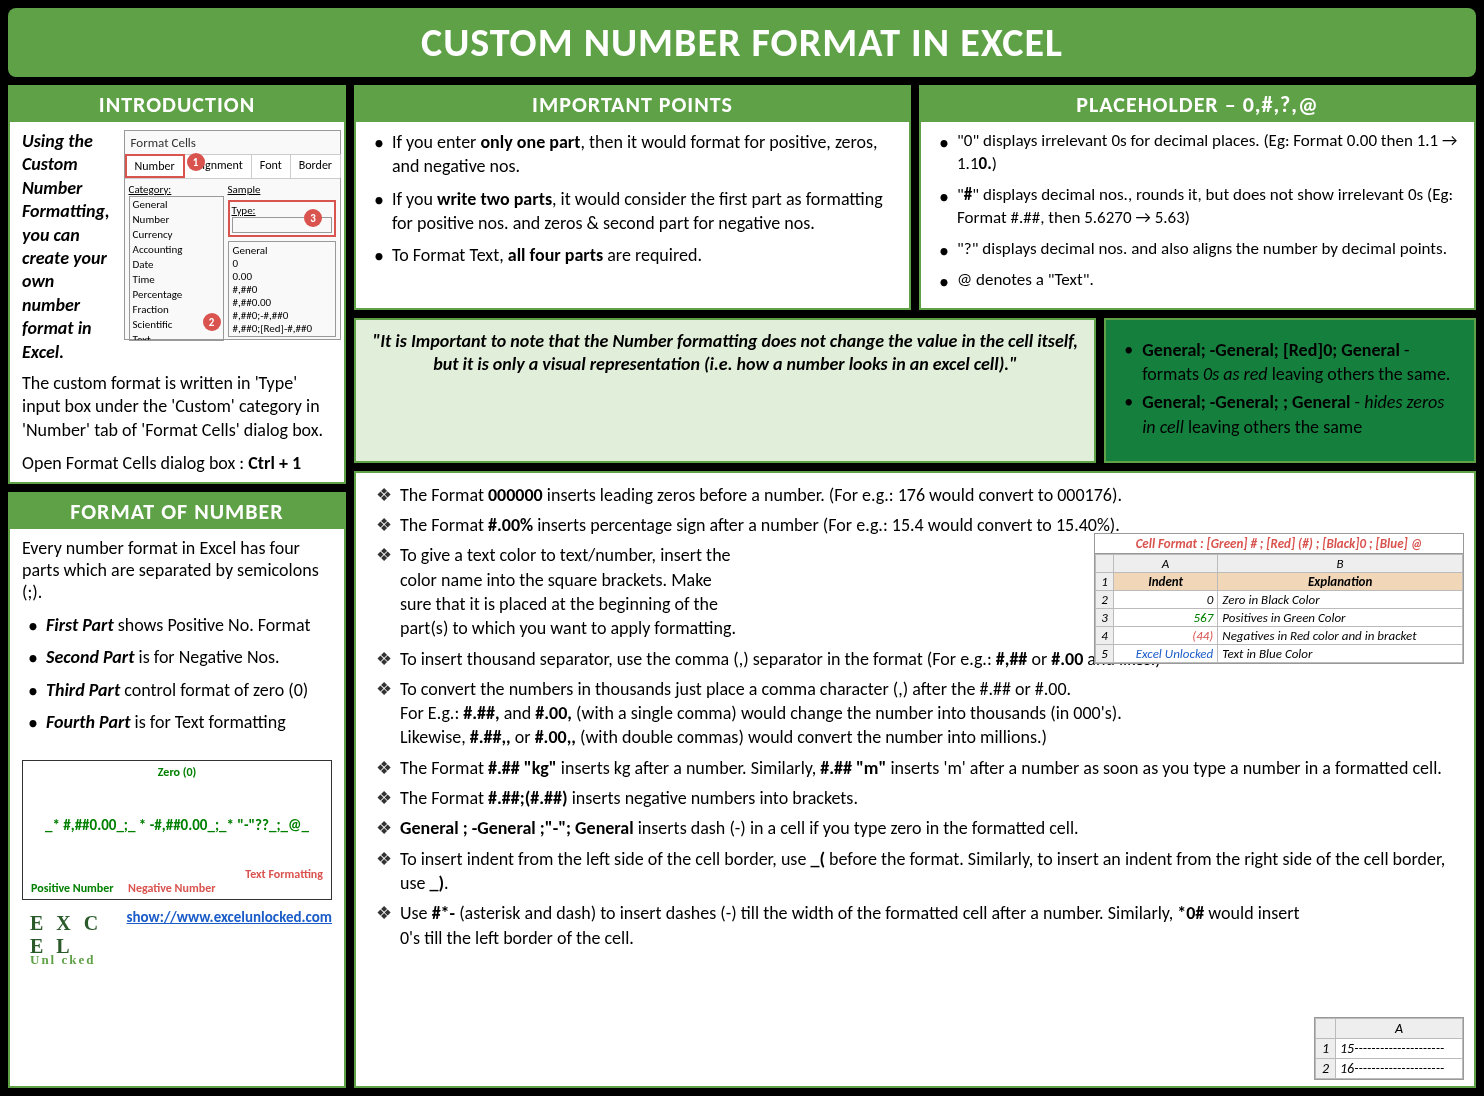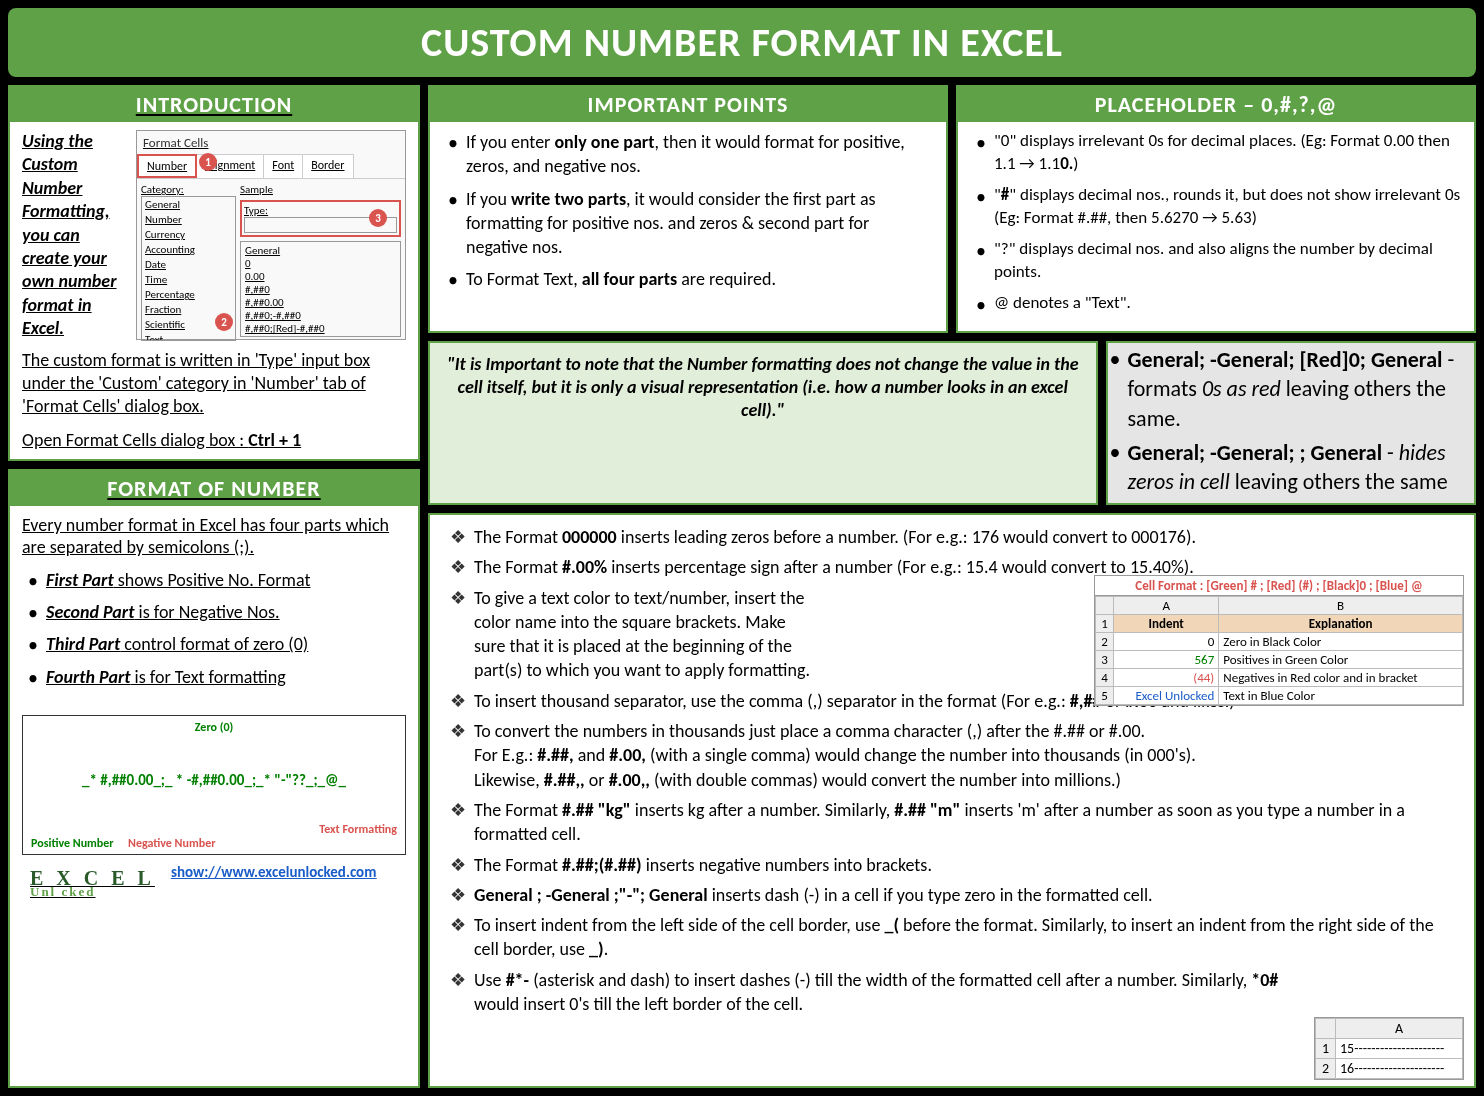--- a/index.html
+++ b/index.html
@@ -1,21 +1,21 @@
 <!DOCTYPE html>
 <html><head>
 <meta charset="utf-8">
 <style>
   * { box-sizing: border-box; margin: 0; padding: 0; }
   body { background: #000; font-family: 'Calibri', 'Segoe UI', Arial, sans-serif; width: 1484px; height: 1096px; padding: 8px; }
   .page { background: #000; width: 100%; height: 100%; display: flex; flex-direction: column; gap: 8px; }
   .title-bar { background: #5fa147; border-radius: 8px; padding: 10px 20px; text-align: center; }
   .title-bar h1 { color: #fff; font-size: 40px; font-weight: bold; letter-spacing: 1px; }
   .content { display: flex; gap: 8px; flex: 1; }
-  .left-col { width: 412px; display: flex; flex-direction: column; gap: 8px; text-decoration: underline; }
+  .left-col { width: 338px; display: flex; flex-direction: column; gap: 8px; }
   .right-col { flex: 1; display: flex; flex-direction: column; gap: 8px; }
   .section-header { background: #5fa147; color: #fff; font-weight: bold; font-size: 22px; text-align: center; padding: 4px; letter-spacing: 1px; }
   .panel { background: #fff; border: 2px solid #5fa147; display: flex; flex-direction: column; }
   .panel-body { padding: 8px 12px; font-size: 18px; color: #000; }
   .intro-flex { display: flex; gap: 14px; }
   .intro-text { font-style: italic; font-weight: bold; width: 100px; line-height: 1.3; font-size: 18px; }
   .format-cells-img { flex: 1; border: 1px solid #999; background: #f9f9f9; font-size: 11px; position: relative; height: 210px; }
   .fc-title { padding: 4px 6px; color: #333; font-size: 13px; }
   .fc-tabs { display: flex; border-bottom: 1px solid #ccc; font-size: 12px; }
   .fc-tab { padding: 3px 8px; border: 1px solid #ccc; border-bottom: none; margin-right: -1px; background: #fff; }
@@ -35,37 +35,37 @@
   .shortcut { margin-top: 10px; }
   .two-up { display: flex; gap: 8px; }
   .two-up .panel { flex: 1; }
   ul.bullets { list-style: none; padding-left: 6px; }
   ul.bullets > li { position: relative; padding-left: 18px; margin-bottom: 8px; line-height: 1.35; }
   ul.bullets > li::before { content: "•"; position: absolute; left: 0; top: 0; font-size: 20px; }
   ul.diamonds { list-style: none; padding-left: 6px; }
   ul.diamonds > li { position: relative; padding-left: 24px; margin-bottom: 6px; line-height: 1.35; }
   ul.diamonds > li::before { content: "❖"; position: absolute; left: 0; top: 0; color: #333; }
   .note-panel { background: #e1eed9; border: 2px solid #5fa147; padding: 10px; font-style: italic; font-weight: bold; text-align: center; font-size: 18px; line-height: 1.3; }
-  .note-panel-2 { background: #e5e5e5; border: 2px solid #5fa147; padding: 2px; font-size: 22px; }
+  .note-panel-2 { background: #15803d; border: 2px solid #5fa147; padding: 18px; font-size: 18px; }
   .note-panel-2 ul { list-style: none; }
   .note-panel-2 li { position: relative; padding-left: 18px; margin-bottom: 4px; line-height: 1.35; }
   .note-panel-2 li::before { content: "•"; position: absolute; left: 0; }
   .big-panel { background: #fff; border: 2px solid #5fa147; padding: 10px 14px; font-size: 18px; flex: 1; position: relative; }
   .format-diagram { border: 1px solid #333; padding: 6px; margin-top: 26px; height: 140px; position: relative; font-size: 12px; text-align: center; }
   .fd-zero { color: #008000; font-weight: bold; position: absolute; top: 4px; left: 50%; transform: translateX(-50%); }
   .fd-code { position: absolute; top: 55px; width: 100%; left: 0; font-size: 15px; color: #008000; font-weight: bold; }
   .fd-pos { color: #008000; font-weight: bold; position: absolute; bottom: 4px; left: 8px; }
   .fd-neg { color: #d9534f; font-weight: bold; position: absolute; bottom: 4px; left: 105px; }
   .fd-txt { color: #d9534f; font-weight: bold; position: absolute; bottom: 18px; right: 8px; }
   .logo-row { display: flex; align-items: flex-start; gap: 8px; margin-top: 8px; }
   .logo { background: #fff; padding: 4px 8px; font-family: 'Times New Roman', serif; font-weight: bold; }
   .logo .ex { color: #2a5a2a; letter-spacing: 4px; font-size: 20px; }
   .logo .un { color: #5fa147; font-size: 13px; letter-spacing: 2px; display: block; margin-top: -6px; }
   .url { color: #1a5cc8; font-weight: bold; font-size: 15px; text-decoration: underline; }
-  .inline-table { position: absolute; border: 1px solid #999; background: #fff; font-size: 14px; }
+  .inline-table { position: absolute; border: 1px solid #999; background: #fff; font-size: 14px; font-style: italic; }
   .it1 { top: 60px; right: 10px; width: 370px; }
   .it1 .hdr { color: #d9534f; font-weight: bold; text-align: center; padding: 2px; border-bottom: 1px solid #999; font-size: 13px; }
   .it1 table { width: 100%; border-collapse: collapse; font-size: 13px; }
   .it1 th, .it1 td { border: 1px solid #bbb; padding: 1px 4px; }
   .it1 th { background: #f2d6b8; font-weight: bold; text-align: center; }
   .it1 .rownum { background: #eee; width: 18px; text-align: center; }
   .it1 .colhead { background: #eee; text-align: center; }
   .it2 { bottom: 6px; right: 10px; width: 150px; }
   .it2 table { width: 100%; border-collapse: collapse; font-size: 14px; }
   .it2 td, .it2 th { border: 1px solid #bbb; padding: 1px 4px; }

